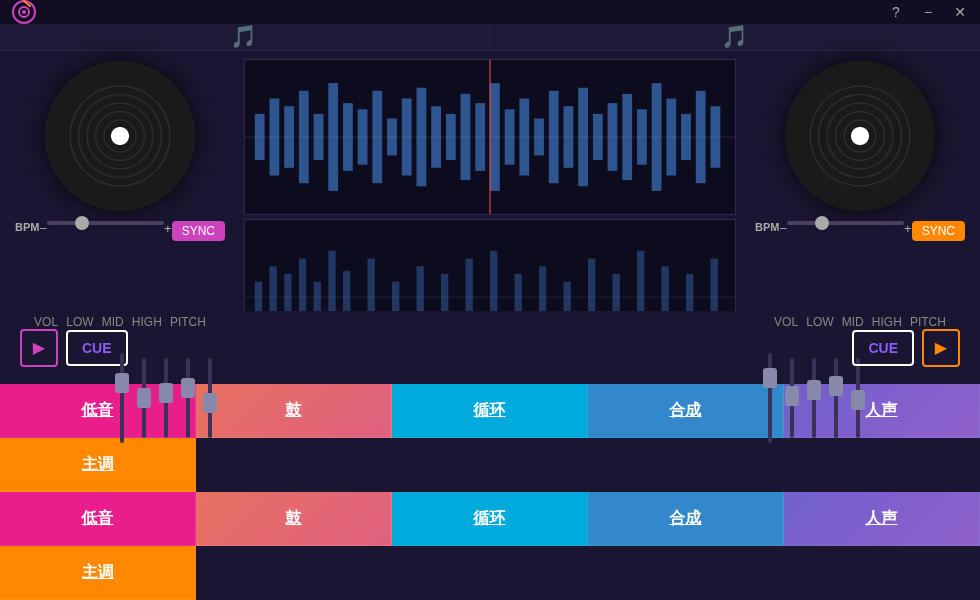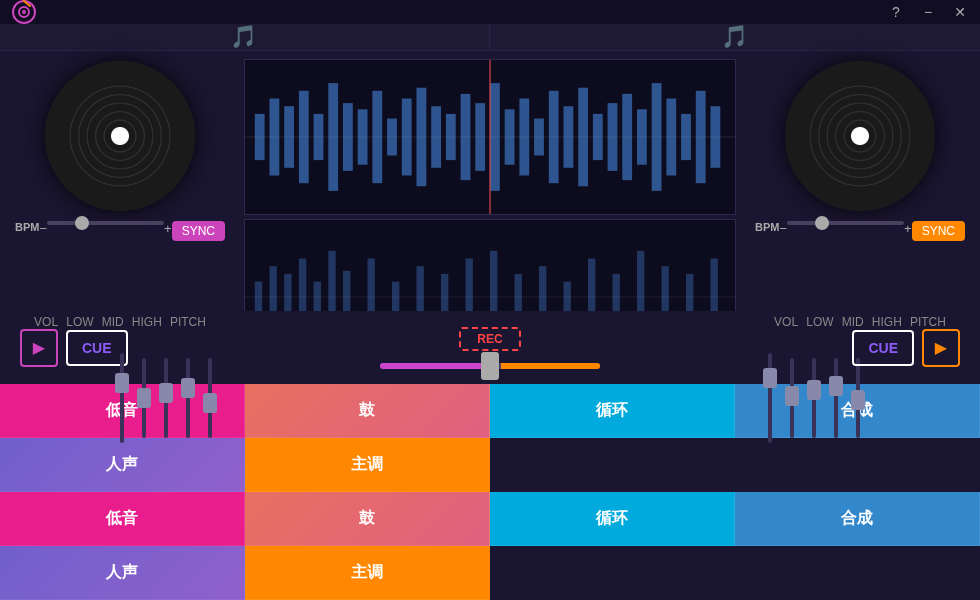--- a/index.html
+++ b/index.html
@@ -235,23 +235,24 @@
       background: transparent;
       color: #8b5cf6;
       font-size: 14px;
       font-weight: bold;
       cursor: pointer;
     }
 
     
     .bottom-grid {
       display: grid;
-      grid-template-columns: repeat(4, 1fr);
+      grid-template-columns: repeat(5, 1fr);
       gap: 0;
       width: 100%;
+      text-decoration: underline;
     }
     .grid-btn {
       height: 54px;
       border: none;
       cursor: pointer;
       font-size: 16px;
       font-weight: bold;
       color: #fff;
       display: flex;
       align-items: center;
@@ -515,30 +516,20 @@
         </div>
       </div>
 
       <div class="fader-col">
         <div class="fader-vertical" style="height:80px;">
           <div class="fv-thumb" style="top:35px;"></div>
         </div>
       </div>
     </div>
 
-    <div style="position:absolute; left:50%; top:50%; transform:translate(-50%,-50%); display:flex; flex-direction:column; align-items:center; gap:12px;">
-      <button class="rec-btn">REC</button>
-      <div style="position:relative;">
-        <div class="crossfader-track">
-          <div class="crossfader-fill-left"></div>
-          <div class="crossfader-fill-right"></div>
-          <div class="crossfader-thumb"></div>
-        </div>
-      </div>
-    </div>
 
     <div style="position:absolute; right:120px; top:22px; display:flex; gap:18px; height:130px; align-items:center;">
       <div class="fader-col">
         <div class="fader-vertical" style="height:90px;">
           <div class="fv-thumb" style="top:15px;"></div>
         </div>
       </div>
       <div class="fader-col">
         <div class="fader-vertical" style="height:80px;">
           <div class="fv-thumb" style="top:28px;"></div>

